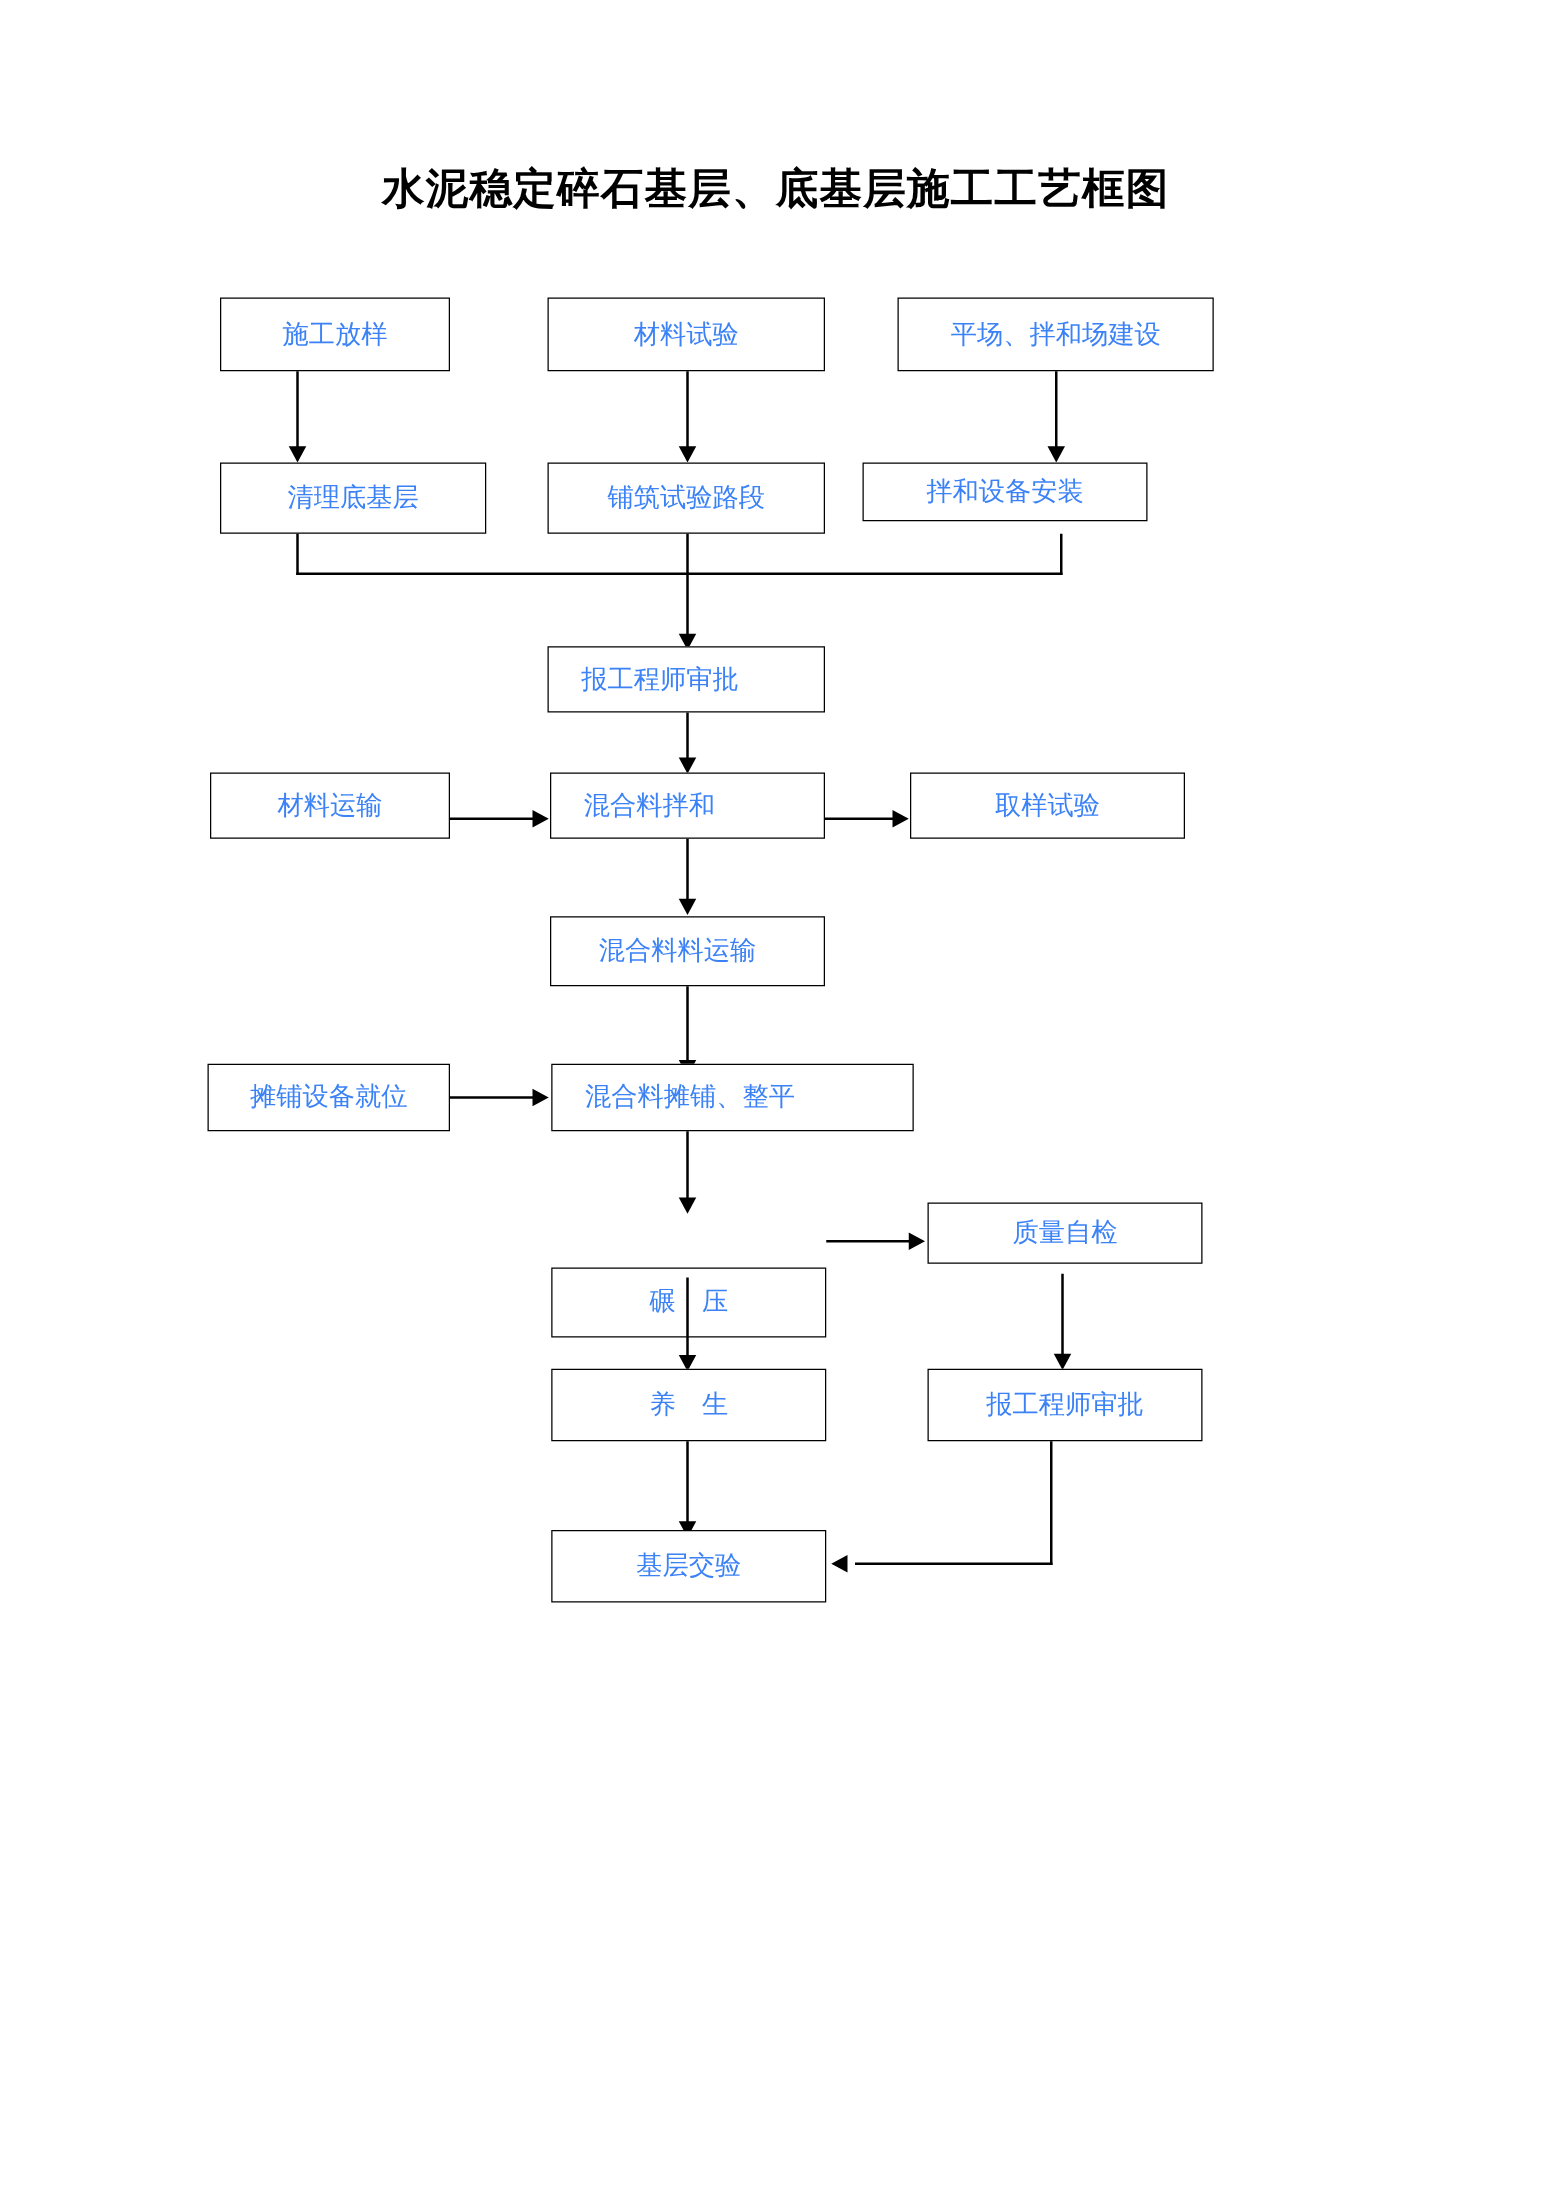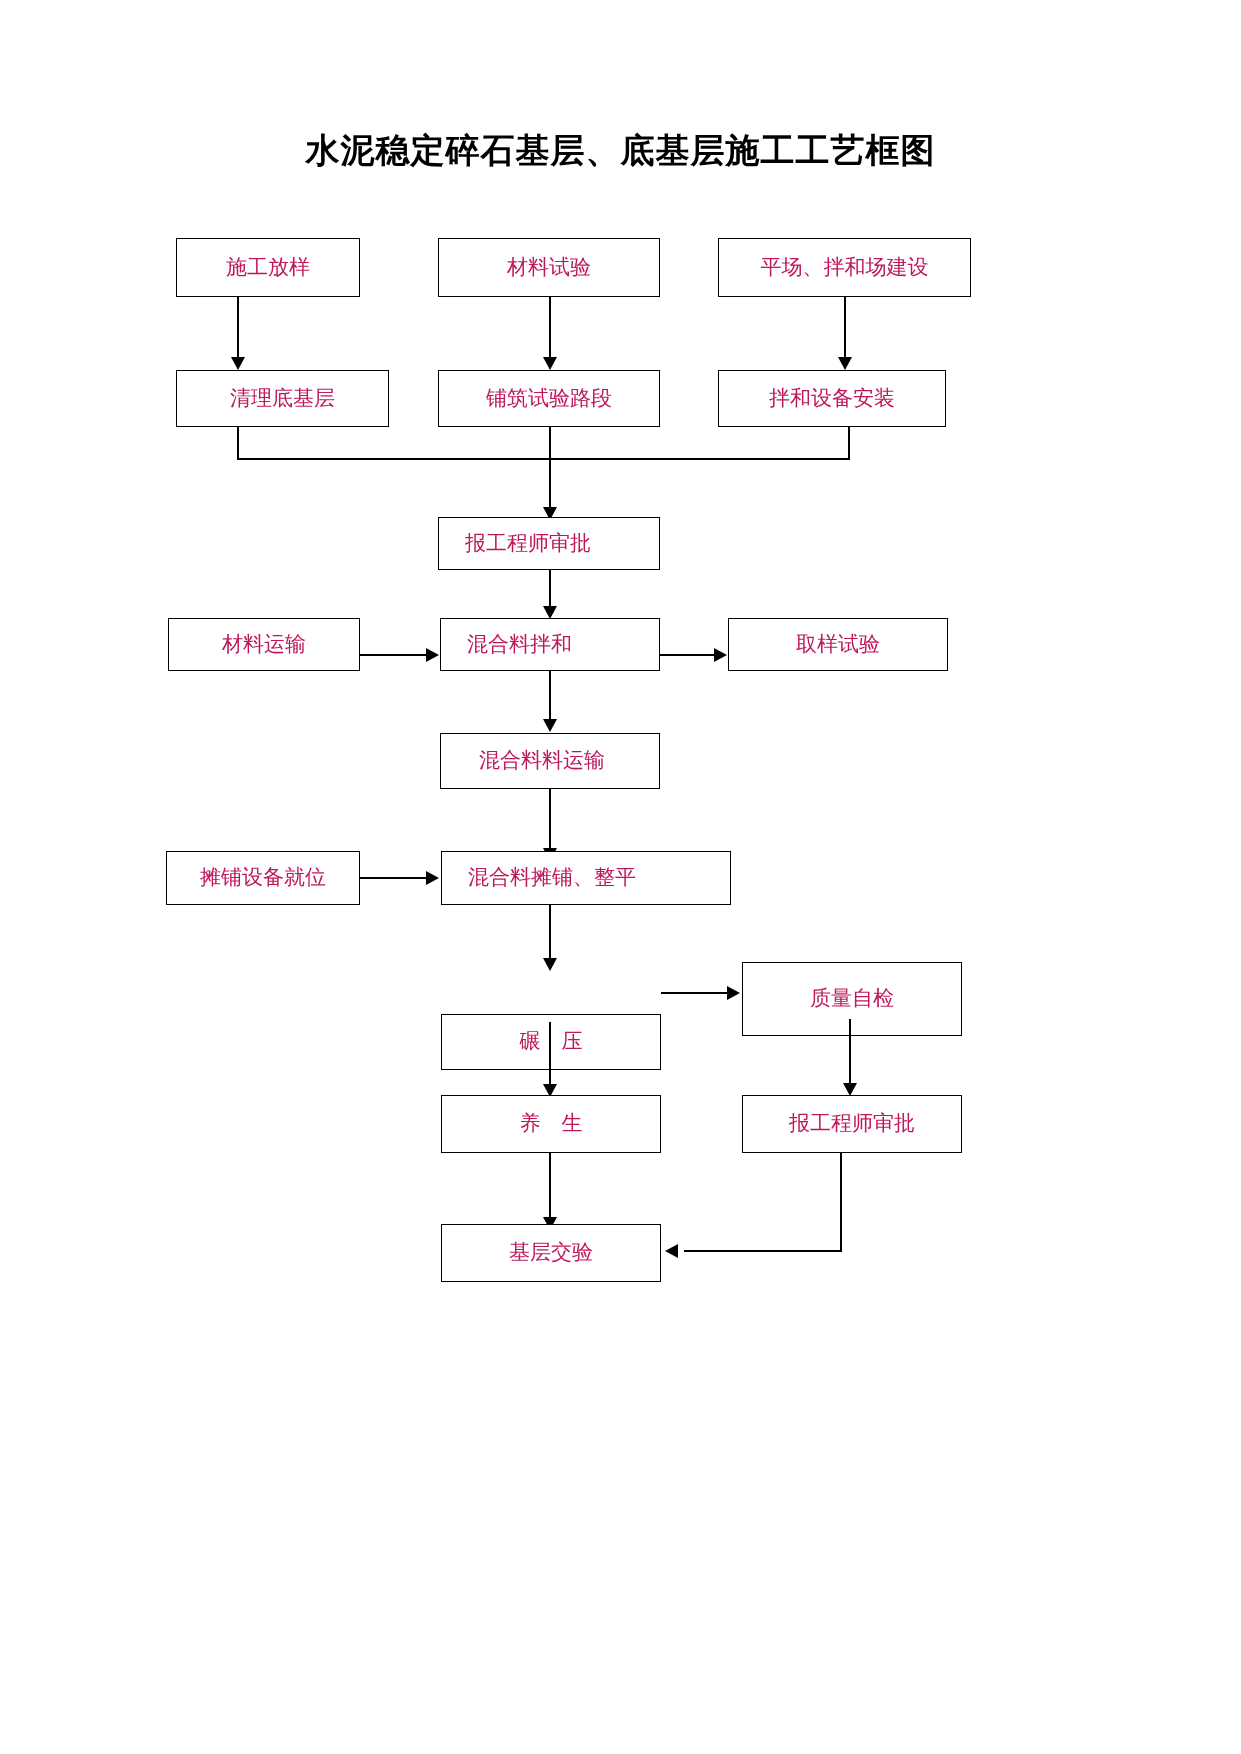--- a/index.html
+++ b/index.html
@@ -35,21 +35,21 @@
     font-family: "Liberation Sans", "DejaVu Sans", sans-serif;
   }
 
   .node {
     position: absolute;
     box-sizing: border-box;
     border: 1.6px solid #000000;
     background: #ffffff;
     display: flex;
     align-items: center;
-    color: #be185d;
+    color: #3b82f6;
     font-size: 21px;
     line-height: 1.1;
     font-family: "Liberation Serif", "DejaVu Serif", serif;
   }
   .node > span {
     display: block;
     width: 100%;
   }
   .node.center > span { text-align: center; }
   .node.leftpad > span { padding-left: 26px; text-align: left; }
@@ -109,21 +109,21 @@
 
   <div class="ln vline" style="left:844px; top:297px; height:62px;"></div>
   <div class="arrow-down" style="left:838px; top:357px;"></div>
 
   <div class="node center" style="left:176px; top:370px; width:213px; height:57px;">
     <span>清理底基层</span>
   </div>
   <div class="node center" style="left:438px; top:370px; width:222px; height:57px;">
     <span>铺筑试验路段</span>
   </div>
-  <div class="node center" style="left:718px; top:370px; width:228px; height:57px;">
+  <div class="node center" style="left:690px; top:370px; width:228px; height:47px;">
     <span>拌和设备安装</span>
   </div>
 
   <div class="ln vline" style="left:237px; top:427px; height:33px;"></div>
   <div class="ln hline" style="left:237px; top:458px; width:613px;"></div>
 
   <div class="ln vline" style="left:848px; top:427px; height:33px;"></div>
 
   <div class="ln vline" style="left:549px; top:427px; height:82px;"></div>
   <div class="arrow-down" style="left:543px; top:507px;"></div>
@@ -170,21 +170,21 @@
 
   <div class="ln hline" style="left:360px; top:877px; width:68px;"></div>
   <div class="arrow-right" style="left:426px; top:871px;"></div>
 
   <div class="ln vline" style="left:549px; top:905px; height:55px;"></div>
   <div class="arrow-down" style="left:543px; top:958px;"></div>
 
   <div class="node center" style="left:441px; top:966px; width:220px; height:56px;margin-top:48px;">
     <span>碾　压</span>
   </div>
-  <div class="node center" style="left:742px; top:962px; width:220px; height:74px;">
+  <div class="node center" style="left:742px; top:962px; width:220px; height:49px;">
     <span>质量自检</span>
   </div>
 
   <div class="ln hline" style="left:661px; top:992px; width:68px;"></div>
   <div class="arrow-right" style="left:727px; top:986px;"></div>
 
   <div class="ln vline" style="left:549px; top:1022px; height:64px;"></div>
   <div class="arrow-down" style="left:543px; top:1084px;"></div>
 
   <div class="ln vline" style="left:849px; top:1019px; height:66px;"></div>

